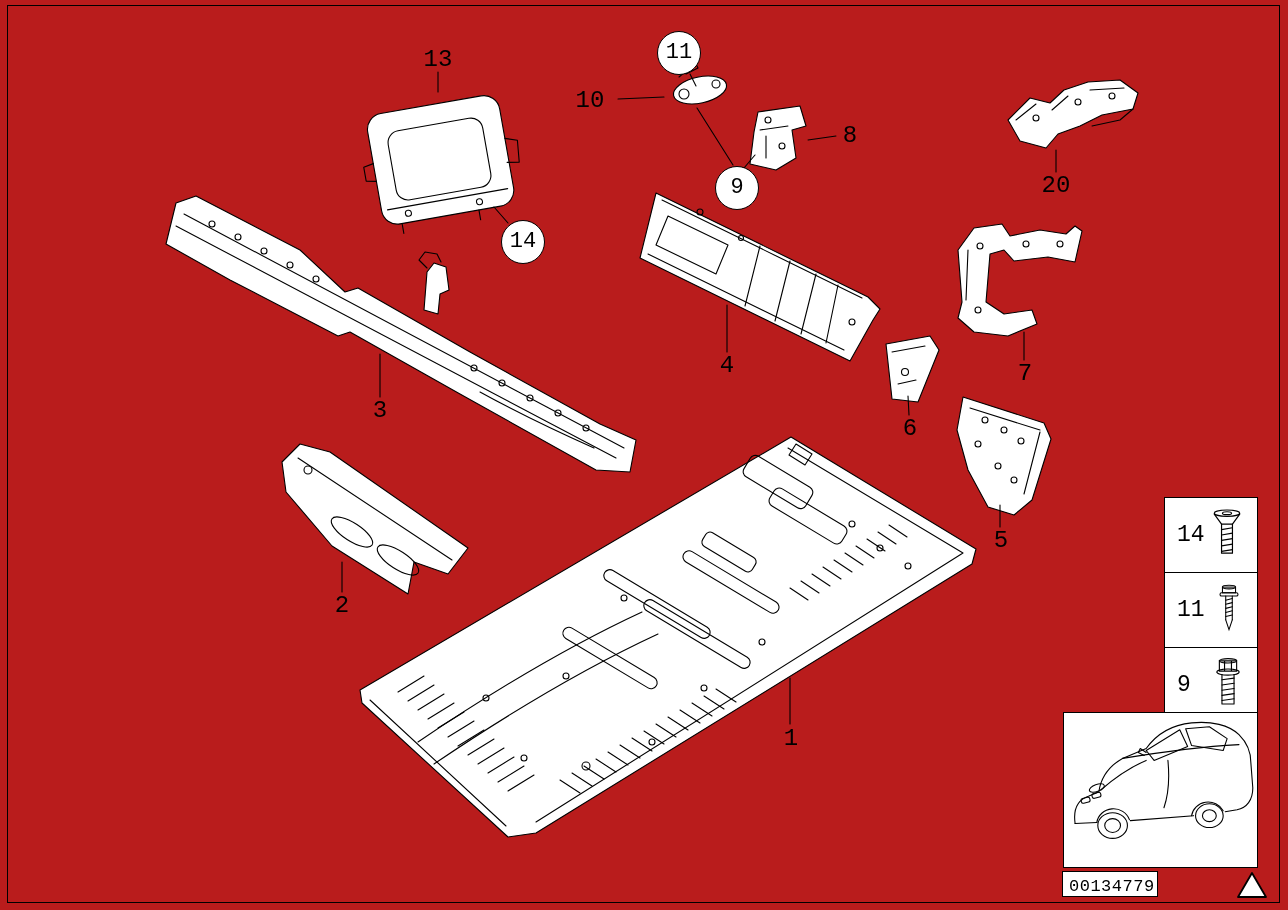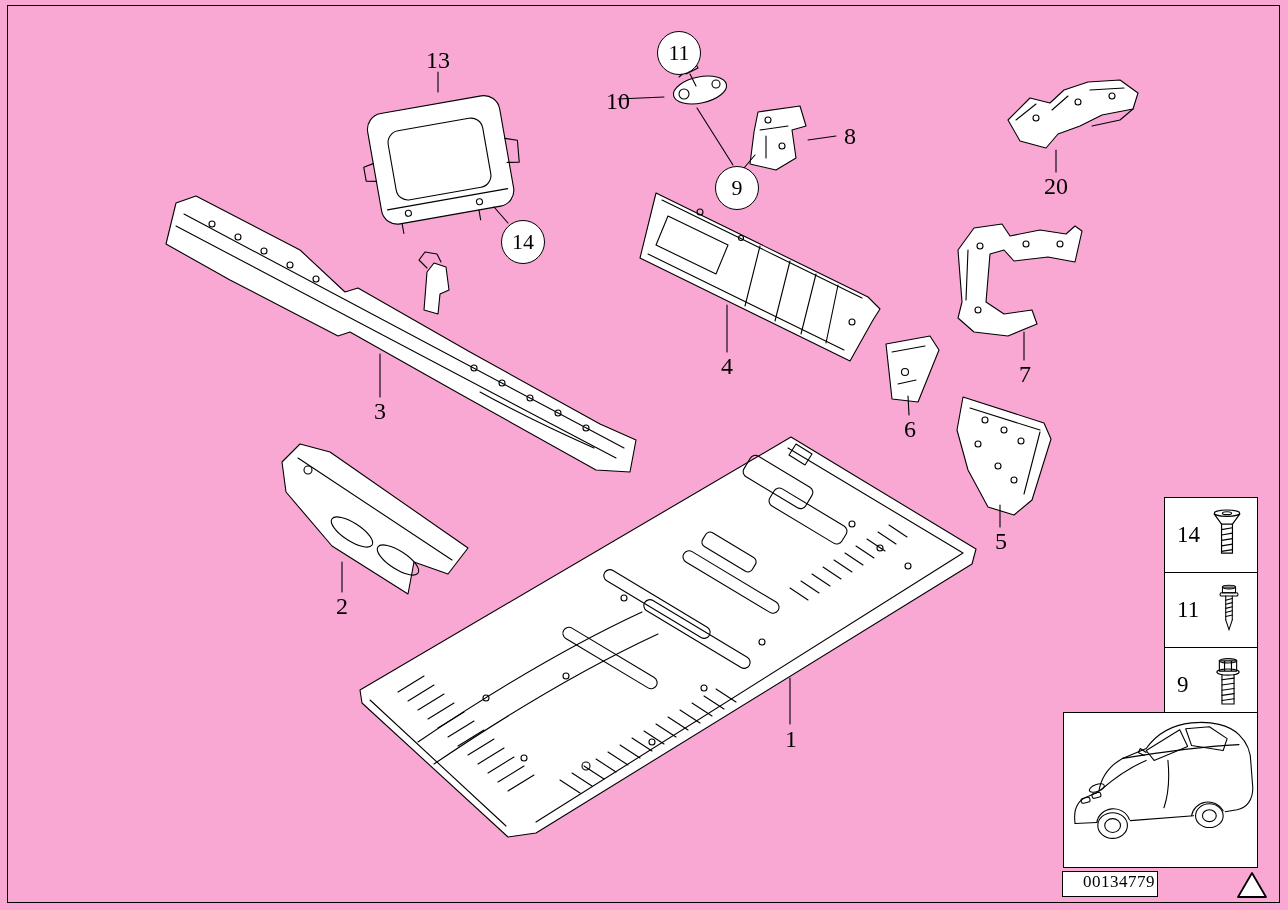--- a/index.html
+++ b/index.html
@@ -1,32 +1,32 @@
 <!DOCTYPE html>
 <html><head>
 <meta charset="utf-8">
 <style>
   html,body{margin:0;padding:0;background:#fff;}
-  .page{position:relative;width:1288px;height:910px;background:#f9a8d4;
-        font-family:Liberation Serif, serif;color:#000;overflow:hidden;}
+  .page{position:relative;width:1288px;height:910px;background:#b91c1c;
+        font-family:Liberation Mono, monospace;color:#000;overflow:hidden;}
   .frame{position:absolute;left:7px;top:5px;width:1273px;height:898px;border:1px solid #000;box-sizing:border-box;}
   svg.art{position:absolute;left:0;top:0;}
   .callout{position:absolute;transform:translate(-50%,-50%);font-size:24px;font-weight:500;line-height:1;text-align:center;}
   .callout.circled{width:44px;height:44px;border:1.5px solid #000;border-radius:50%;background:#fff;
         display:flex;align-items:center;justify-content:center;box-sizing:border-box;font-size:22px;}
   .legend{position:absolute;left:1164px;top:497px;width:94px;height:226px;border:1px solid #000;
         box-sizing:border-box;display:flex;flex-direction:column;background:#fff;}
   .legend-row{flex:1;display:flex;align-items:center;justify-content:space-between;
         padding:0 10px 0 12px;box-sizing:border-box;}
   .legend-row + .legend-row{border-top:1px solid #000;}
   .legend-label{font-size:23px;font-weight:500;}
   .carbox{position:absolute;left:1063px;top:712px;width:195px;height:156px;border:1px solid #000;
         box-sizing:border-box;background:#fff;}
   .docnum{position:absolute;left:1062px;top:871px;width:96px;height:26px;border:1px solid #000;
-        box-sizing:border-box;display:flex;align-items:flex-start;padding-left:20px;font-size:17px;
+        box-sizing:border-box;display:flex;align-items:flex-end;padding-left:6px;font-size:17px;
         letter-spacing:0.5px;background:#fff;}
   .warn{position:absolute;left:1236px;top:871px;}
 </style>
 </head>
 <body>
 
 <div class="page">
   <div class="frame"></div>
 
   <svg class="art" width="1288" height="910" viewBox="0 0 1288 910">
@@ -154,21 +154,21 @@
       <g>
         <path d="M438,72 L438,92 M618,99 L664,97 M836,136 L808,140 M1056,172 L1056,150
                  M727,352 L727,305 M380,397 L380,354 M1024,360 L1024,332 M909,415 L908,396
                  M1000,527 L1000,505 M342,592 L342,562 M790,724 L790,678
                  M508,223 L494,207 M744,168 L755,155 M679,77 L685,72 M697,108 L733,165"></path>
       </g>
     </g>
   </svg>
 
   <div class="callout" style="left:438px;top:60px">13</div>
-  <div class="callout" style="left:618px;top:101px">10</div>
+  <div class="callout" style="left:590px;top:101px">10</div>
   <div class="callout" style="left:850px;top:136px">8</div>
   <div class="callout" style="left:1056px;top:186px">20</div>
   <div class="callout" style="left:727px;top:366px">4</div>
   <div class="callout" style="left:380px;top:411px">3</div>
   <div class="callout" style="left:1025px;top:374px">7</div>
   <div class="callout" style="left:910px;top:429px">6</div>
   <div class="callout" style="left:1001px;top:541px">5</div>
   <div class="callout" style="left:342px;top:606px">2</div>
   <div class="callout" style="left:791px;top:739px">1</div>
 

